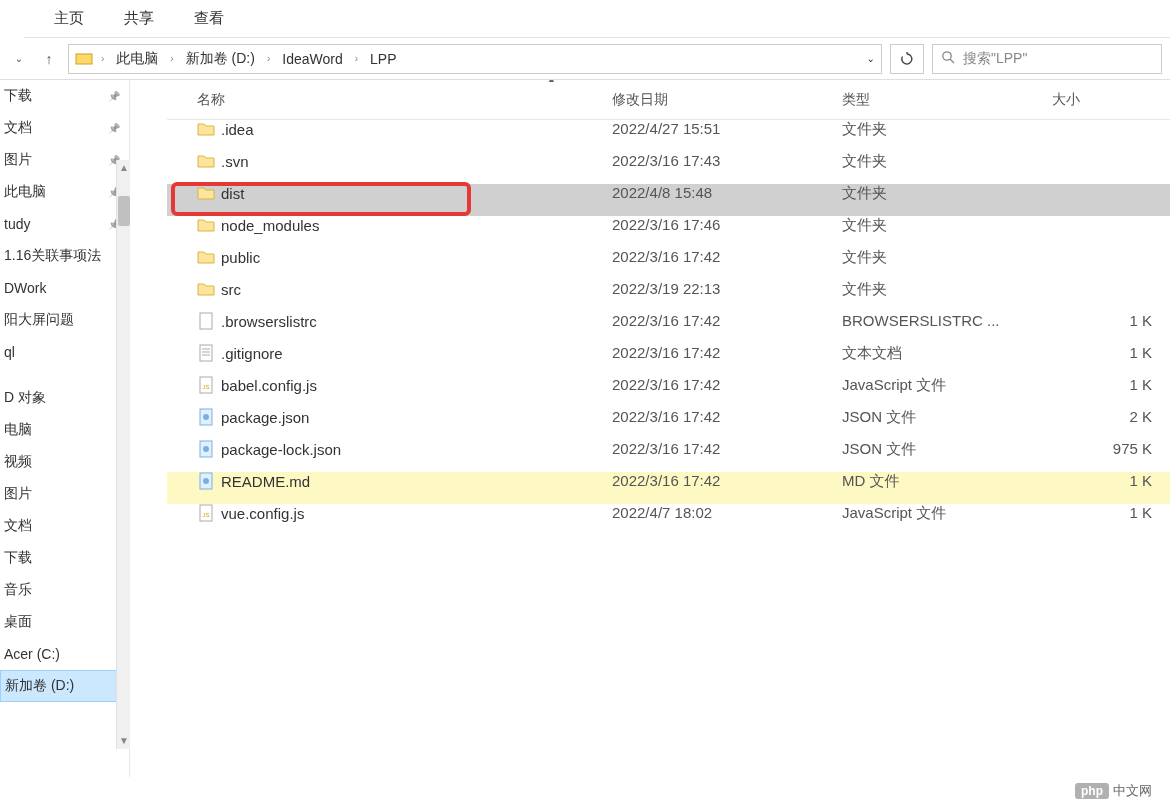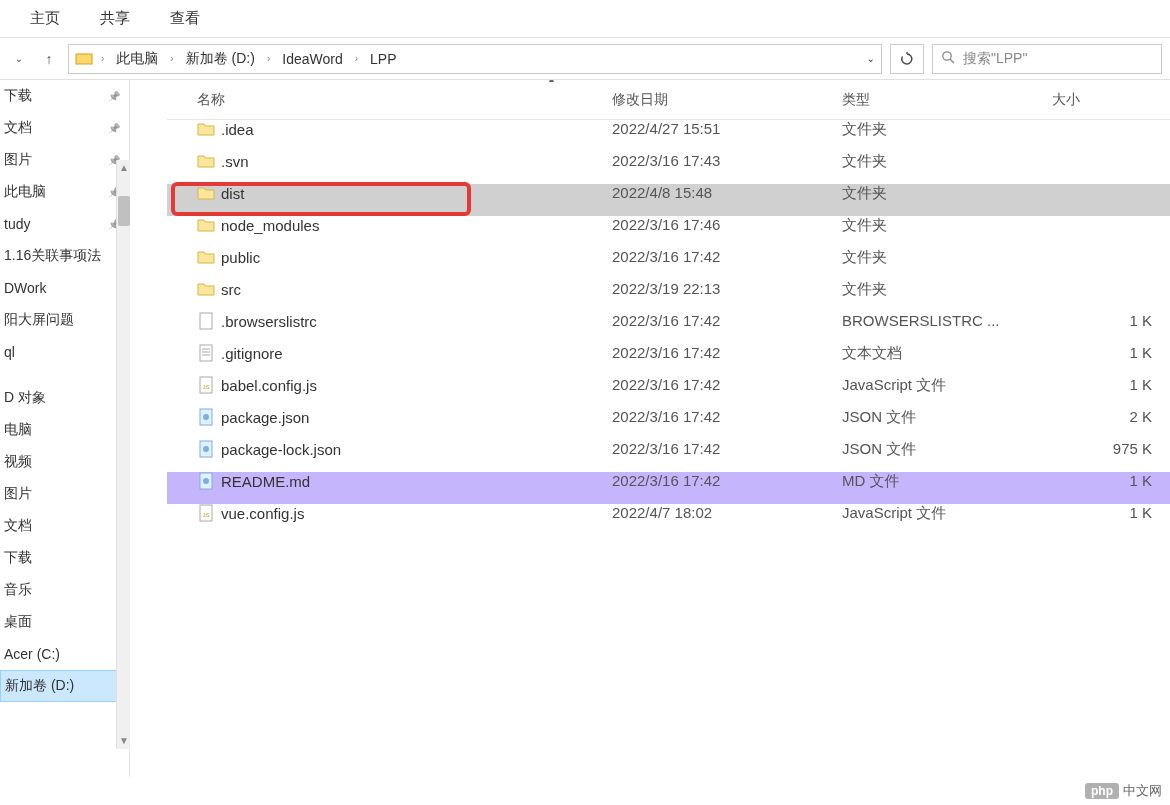--- a/index.html
+++ b/index.html
@@ -1,18 +1,18 @@
 <!DOCTYPE html>
 <html><head>
   <meta charset="utf-8">
   <style>
     * { box-sizing: border-box; margin: 0; padding: 0; font-family: "Microsoft YaHei", "Segoe UI", sans-serif; }
     body { width: 1170px; height: 805px; overflow: hidden; background: #fff; color: #333; font-size: 14px; }
     
-    .top-menu { height: 38px; display: flex; align-items: center; border-bottom: 1px solid #e0e0e0; padding: 0 10px; }
+    .top-menu { height: 38px; display: flex; align-items: center; border-bottom: 1px solid #e0e0e0; padding: 0 10px; margin-left: 24px; }
     .top-menu-item { padding: 0 20px; font-size: 15px; color: #333; cursor: default; }
     
     .address-bar-row { height: 42px; display: flex; align-items: center; gap: 8px; padding: 0 8px; border-bottom: 1px solid #e0e0e0; }
     .nav-btn { width: 22px; height: 22px; display: flex; align-items: center; justify-content: center; color: #555; cursor: default; }
     .breadcrumb-box { flex: 1; height: 30px; border: 1px solid #ccc; display: flex; align-items: center; padding: 0 6px; }
     .breadcrumb { display: flex; align-items: center; gap: 4px; font-size: 14px; color: #333; height: 100%; }
     .breadcrumb-sep { color: #888; font-size: 10px; padding: 0 4px; }
     .breadcrumb-item { padding: 0 4px; }
     .breadcrumb-spacer { flex: 1; }
     .breadcrumb-end { display: flex; align-items: center; gap: 4px; }
@@ -37,35 +37,35 @@
     .col-headers { display: flex; height: 40px; align-items: center; border-bottom: 1px solid #e8e8e8; color: #555; font-size: 14px; }
     .col-name { width: 445px; padding-left: 30px; display: flex; align-items: center; gap: 6px; }
     .col-date { width: 230px; }
     .col-type { width: 210px; }
     .col-size { width: 110px; }
     .sort-arrow { font-size: 9px; color: #666; position: absolute; left: 380px; top: -6px; }
     .col-headers { position: relative; }
     
     .file-row { display: flex; height: 32px; align-items: flex-start; font-size: 15px; color: #333; }
     .file-row.selected { background: #d0d0d0; }
-    .file-row.hover-row { background: #c4b5fd; }
+    .file-row.hover-row { background: #fef9c3; }
     .file-row.selected .cell-name { position: relative; }
     .file-row .cell-name { width: 445px; padding-left: 30px; display: flex; align-items: center; gap: 6px; }
     .file-row .cell-date { width: 230px; color: #555; }
     .file-row .cell-type { width: 210px; color: #555; }
     .file-row .cell-size { width: 110px; color: #555; text-align: right; padding-right: 10px; }
     
     .highlight-box { position: absolute; border: 4px solid #e53935; border-radius: 6px; pointer-events: none; }
     
     .folder-icon, .file-icon { width: 18px; height: 18px; display: inline-flex; align-items: center; justify-content: center; font-size: 14px; }
     .folder-icon { color: #ffd86b; }
     
     .files-rel { position: relative; }
     
-    .footer { position: absolute; bottom: 0; right: 8px; height: 28px; display: flex; align-items: center; font-size: 13px; color: #666; gap: 4px; }
+    .footer { position: absolute; bottom: 0; right: 18px; height: 28px; display: flex; align-items: center; font-size: 13px; color: #666; gap: 4px; }
     .footer-logo { background: #b0b0b0; color: #fff; border-radius: 3px; padding: 1px 6px; font-size: 12px; font-weight: bold; }
     
     .chevron { font-size: 10px; }
   </style>
 </head>
 <body>
 
 <div class="top-menu">
   <div class="top-menu-item">主页</div>
   <div class="top-menu-item">共享</div>

